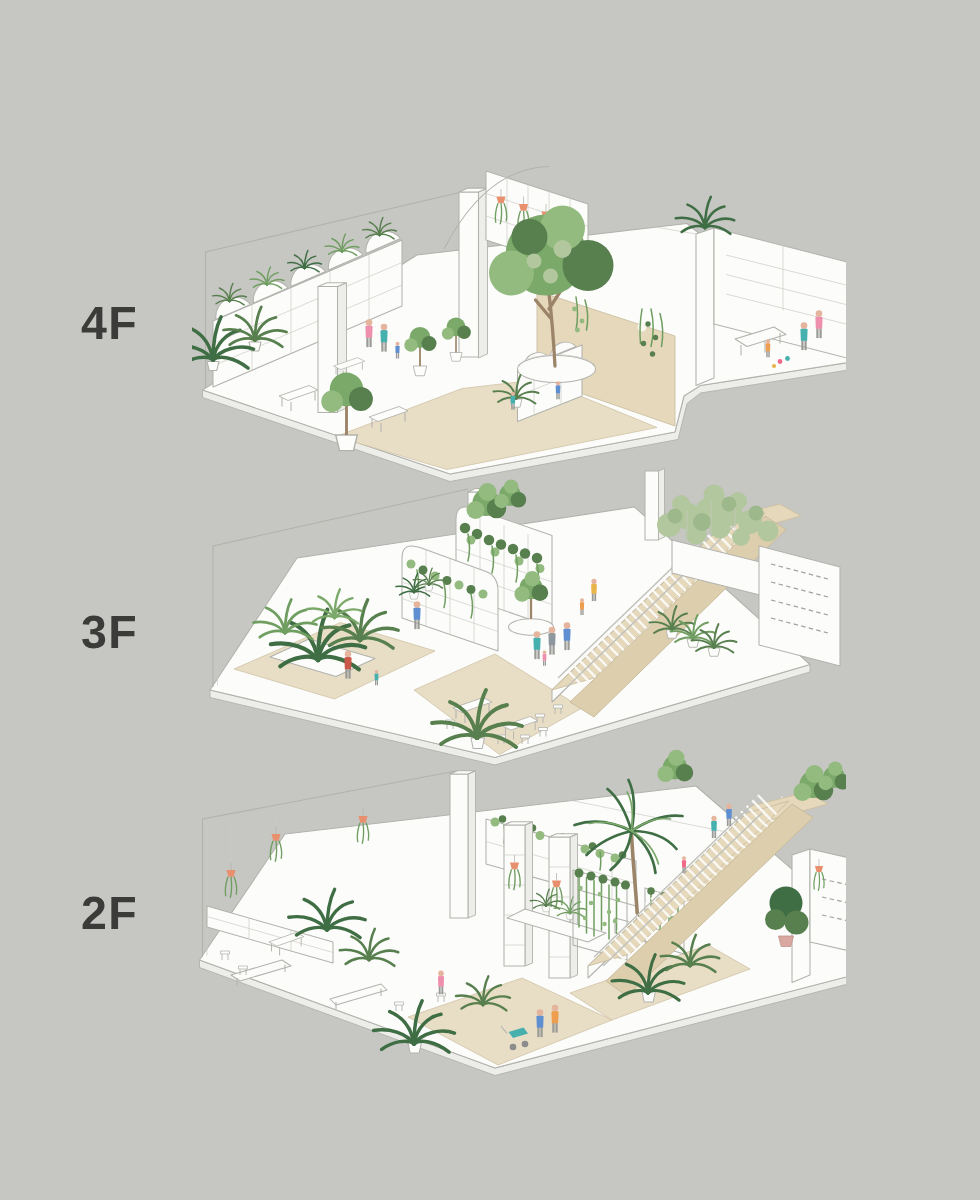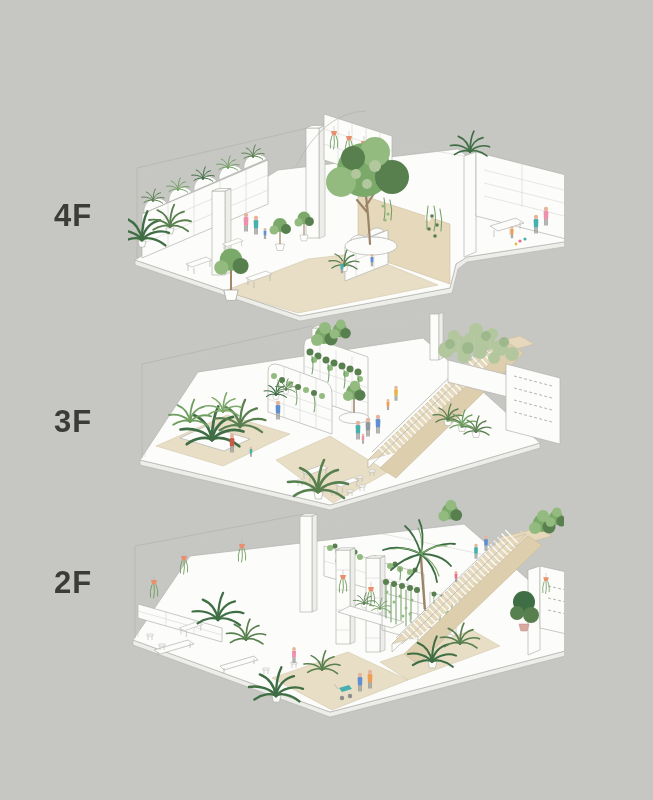--- a/index.html
+++ b/index.html
@@ -2,21 +2,21 @@
 <html><head>
 <meta charset="utf-8">
 <style>
   html,body{margin:0;padding:0;background:#c6c6c3;}
   .poster{position:relative;width:564px;height:800px;background:#c6c6c3;overflow:hidden;
           font-family:"Liberation Sans",sans-serif;}
   .floor-label{position:absolute;left:54px;font-size:31px;font-weight:700;color:#3b3b39;
                letter-spacing:1px;line-height:1;}
   #lbl-4f{top:200px}
   #lbl-3f{top:406px}
-  #lbl-2f{top:567px}
+  #lbl-2f{top:593px}
   .iso{position:absolute;display:block;}
   #iso-4f{left:128px;top:94px;width:452px;height:232px;}
   #iso-3f{left:128px;top:300px;width:460px;height:215px;}
   #iso-2f{left:124px;top:492px;width:500px;height:230px;}
   
   .w{fill:#fcfcfb;stroke:#b2b2ad;stroke-width:.7;stroke-linejoin:round;}
   .ws{fill:#ededea;stroke:#b2b2ad;stroke-width:.6;stroke-linejoin:round;}
   .bgf{fill:#e8dec6;stroke:#cdc0a1;stroke-width:.5;}
   .bw{fill:#e5d8bb;stroke:#cdc0a1;stroke-width:.6;}
   .bw2{fill:#ddcfae;stroke:#c6b998;stroke-width:.6;}

